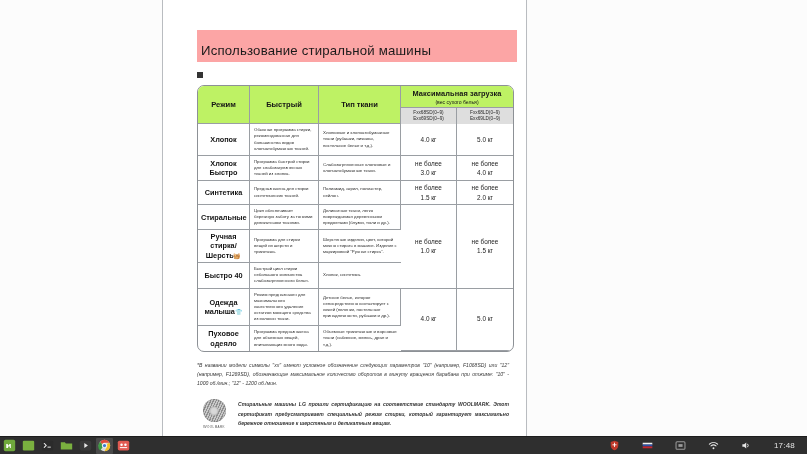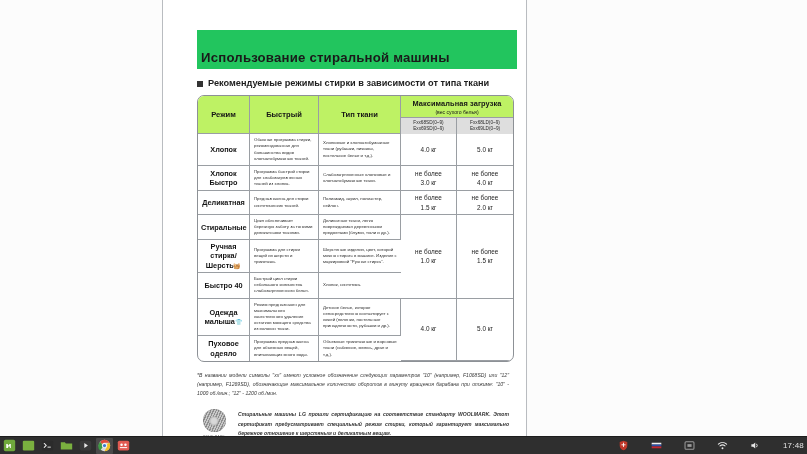--- a/index.html
+++ b/index.html
@@ -41,25 +41,25 @@
 
   
   #doc {
     position: absolute;
     left: 34px; top: 30px;
     width: 320px;
   }
 
   .doc-title {
     font-size: 13.2px;
-    font-weight: bold;
+    font-weight: normal;
     letter-spacing: .2px;
     color: #1a1a1a;
-    background: #22c55e;
-    padding: 20px 4px 4px 4px;
+    background: #fca5a5;
+    padding: 13px 4px 4px 4px;
     white-space: nowrap;
   }
 
   .doc-subtitle-row {
     display: flex;
     align-items: center;
     gap: 5px;
     margin-top: 9px;
     margin-bottom: 7px;
   }
@@ -225,21 +225,21 @@
     width: 807px; height: 18px;
     background: #2f2f2f;
     display: flex;
     align-items: center;
     border-top: 1px solid #1d1d1d;
   }
   .tb-left { display: flex; align-items: center; height: 18px; }
   .tb-spacer { flex: 1 1 auto; }
   .tb-right {
     display: flex; align-items: center; gap: 22px;
-    padding-right: 3px; height: 18px;
+    padding-right: 12px; height: 18px;
   }
   .tb-btn {
     width: 17px; height: 16px;
     margin: 0 1px;
     display: flex; align-items: center; justify-content: center;
     border-radius: 1px;
   }
   .tb-btn.active { background: #4a4a4a; }
   .ic { display: block; }
   .tray-ic { display: block; }
@@ -258,21 +258,20 @@
   <div id="right-gutter"></div>
 
   <div id="page-sheet">
 
     <div id="doc">
 
       <div class="doc-title">Использование стиральной машины</div>
 
       <div class="doc-subtitle-row">
         <span class="bullet-sq"></span>
-        <span class="doc-subtitle">Рекомендуемые режимы стирки в зависимости от типа ткани</span>
       </div>
 
       <table class="tbl">
         <colgroup>
           <col style="width:52px">
           <col style="width:69px">
           <col style="width:82px">
           <col style="width:56px">
           <col style="width:56px">
         </colgroup>
@@ -306,21 +305,21 @@
               <td class="c-load">5.0 кг</td>
             </tr>
             <tr>
               <td class="c-mode">Хлопок<br>Быстро</td>
               <td class="c-desc">Программа быстрой стирки для слабозагрязненных тканей из хлопка.</td>
               <td class="c-fabric">Слабозагрязненные хлопковые и хлопчатобумажные ткани.</td>
               <td class="c-load">не более<br>3.0 кг</td>
               <td class="c-load">не более<br>4.0 кг</td>
             </tr>
             <tr>
-              <td class="c-mode">Деликатная</td>
+              <td class="c-mode">Синтетика</td>
               <td class="c-desc">Предназначена для стирки синтетических тканей.</td>
               <td class="c-fabric">Полиамид, акрил, полиэстер, нейлон.</td>
               <td class="c-load">не более<br>1.5 кг</td>
               <td class="c-load">не более<br>2.0 кг</td>
             </tr>
             <tr>
               <td class="c-mode">Стиральные</td>
               <td class="c-desc">Цикл обеспечивает бережную заботу за тонкими деликатными тканями.</td>
               <td class="c-fabric">Деликатные ткани, легко повреждаемая деревянными предметами (блузки, тюли и др.).</td>
               <td class="c-load" rowspan="3">не более<br>1.0 кг</td>

